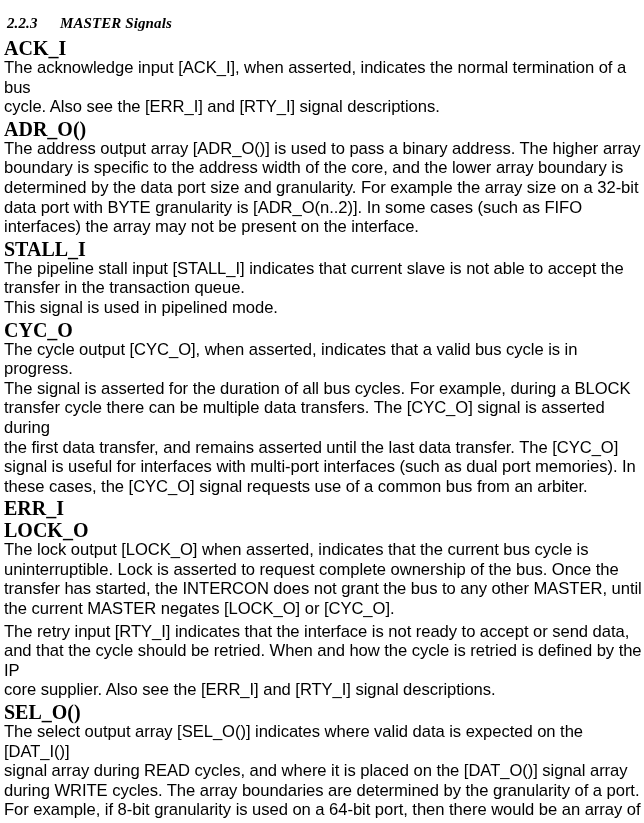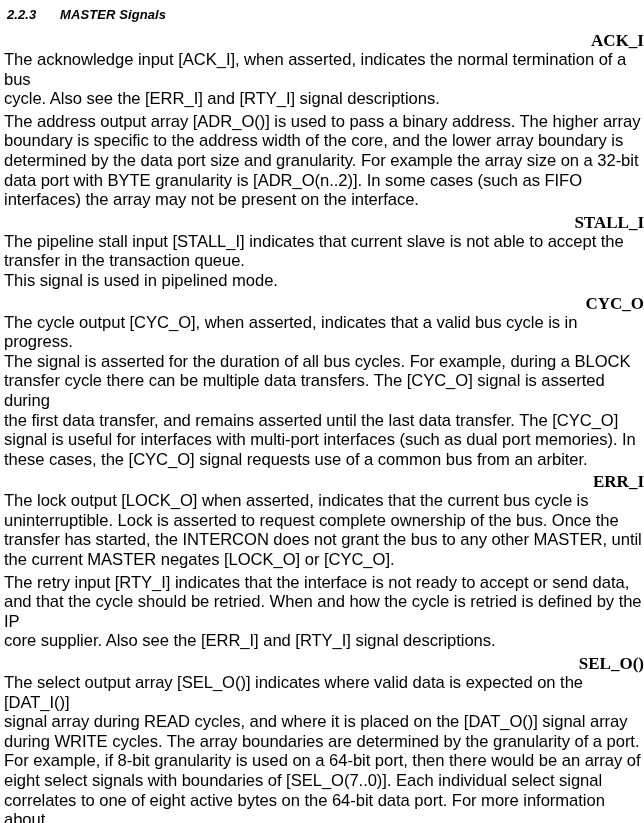--- a/index.html
+++ b/index.html
@@ -14,42 +14,41 @@
       position: relative;
       color: #000000;
     }
     .page {
       position: absolute;
       left: 4px;
       top: 2px;
       width: 640px;
     }
     .section-title {
-      font-family: Liberation Sans, sans-serif;
+      font-family: Liberation Serif, serif;
       font-weight: bold;
       font-style: italic;
-      font-size: 13px;
+      font-size: 15px;
       line-height: 26px;
-      margin: 0 0 0 3px;
+      margin: 8px 0 0 3px;
       letter-spacing: 0.1px;
     }
     .section-title .num {
       display: inline-block;
       width: 53px;
     }
     .signal {
       margin: 0;
     }
     .signal-name {
       font-family: "Liberation Serif", "DejaVu Serif", serif;
       font-weight: bold;
-      font-size: 17px;
+      font-size: 20px;
       line-height: 19px;
       margin: 3px 0 0 0;
-      text-align: right;
     }
     .signal-desc {
       font-family: Liberation Sans, sans-serif;
       font-size: 16.6px;
       line-height: 19.6px;
       margin: 0 0 3px 0;
       white-space: pre-line;
       letter-spacing: -0.05px;
     }
   </style>
@@ -59,20 +58,21 @@
 <div class="page">
   <h2 class="section-title"><span class="num">2.2.3</span><span>MASTER Signals</span></h2>
 
   <div class="signal">
     <div class="signal-name">ACK_I</div>
     <div class="signal-desc">The acknowledge input [ACK_I], when asserted, indicates the normal termination of a bus
 cycle.  Also see the [ERR_I] and [RTY_I] signal descriptions.</div>
   </div>
 
   <div class="signal">
+    <div class="signal-name">ADR_O()</div>
     <div class="signal-desc">The address output array [ADR_O()] is used to pass a binary address.  The higher array
 boundary is specific to the address width of the core, and the lower array boundary is
 determined by the data port size and granularity.  For example the array size on a 32-bit
 data port with BYTE granularity is [ADR_O(n..2)].  In some cases (such as FIFO
 interfaces) the array may not be present on the interface.</div>
   </div>
 
   <div class="signal">
     <div class="signal-name">STALL_I</div>
     <div class="signal-desc">The pipeline stall input [STALL_I] indicates that current slave is not able to accept the
@@ -88,20 +88,21 @@
 the first data transfer, and remains asserted until the last data transfer.  The [CYC_O]
 signal is useful for interfaces with multi-port interfaces (such as dual port memories).  In
 these cases, the [CYC_O] signal requests use of a common bus from an arbiter.</div>
   </div>
 
   <div class="signal">
     <div class="signal-name">ERR_I</div>
   </div>
 
   <div class="signal">
+    <div class="signal-name">LOCK_O</div>
     <div class="signal-desc">The lock output [LOCK_O] when asserted, indicates that the current bus cycle is
 uninterruptible. Lock is asserted to request complete ownership of the bus. Once the
 transfer has started, the INTERCON does not grant the bus to any other MASTER, until
 the current MASTER negates [LOCK_O] or [CYC_O].</div>
   </div>
 
   <div class="signal">
     <div class="signal-desc">The retry input [RTY_I]  indicates that the interface is not ready to accept or send data,
 and that the cycle should be retried.  When and how the cycle is retried is defined by the IP
 core supplier.  Also see the [ERR_I] and [RTY_I] signal descriptions.</div>

